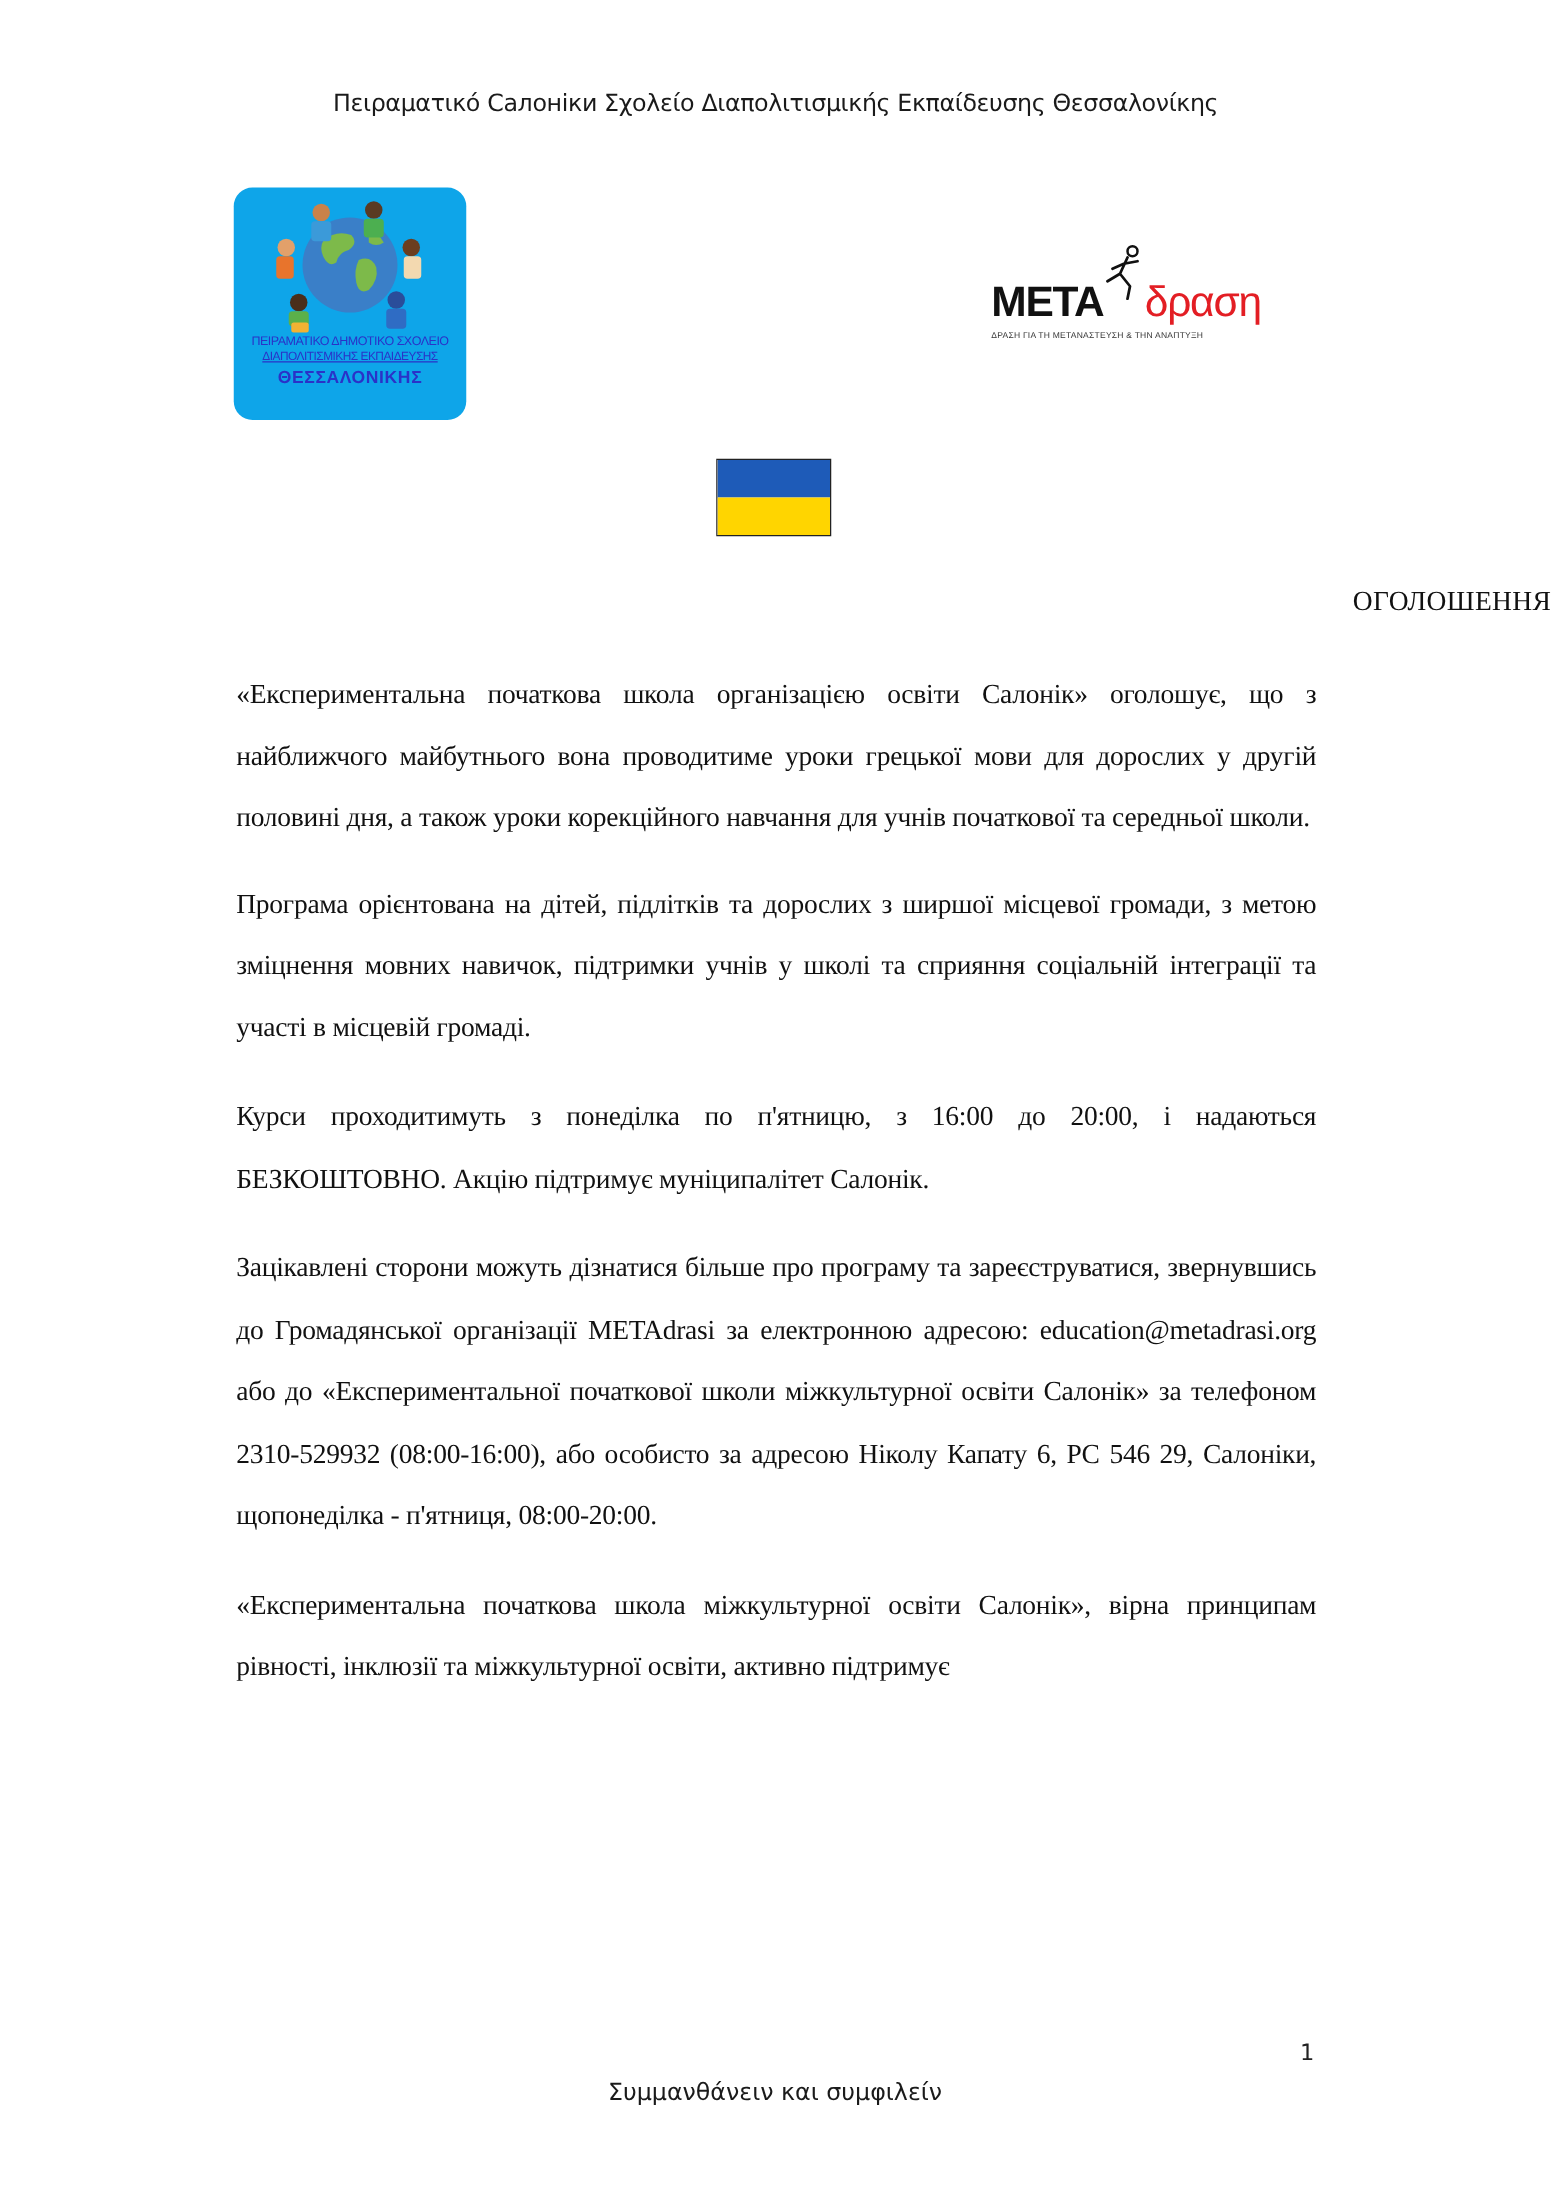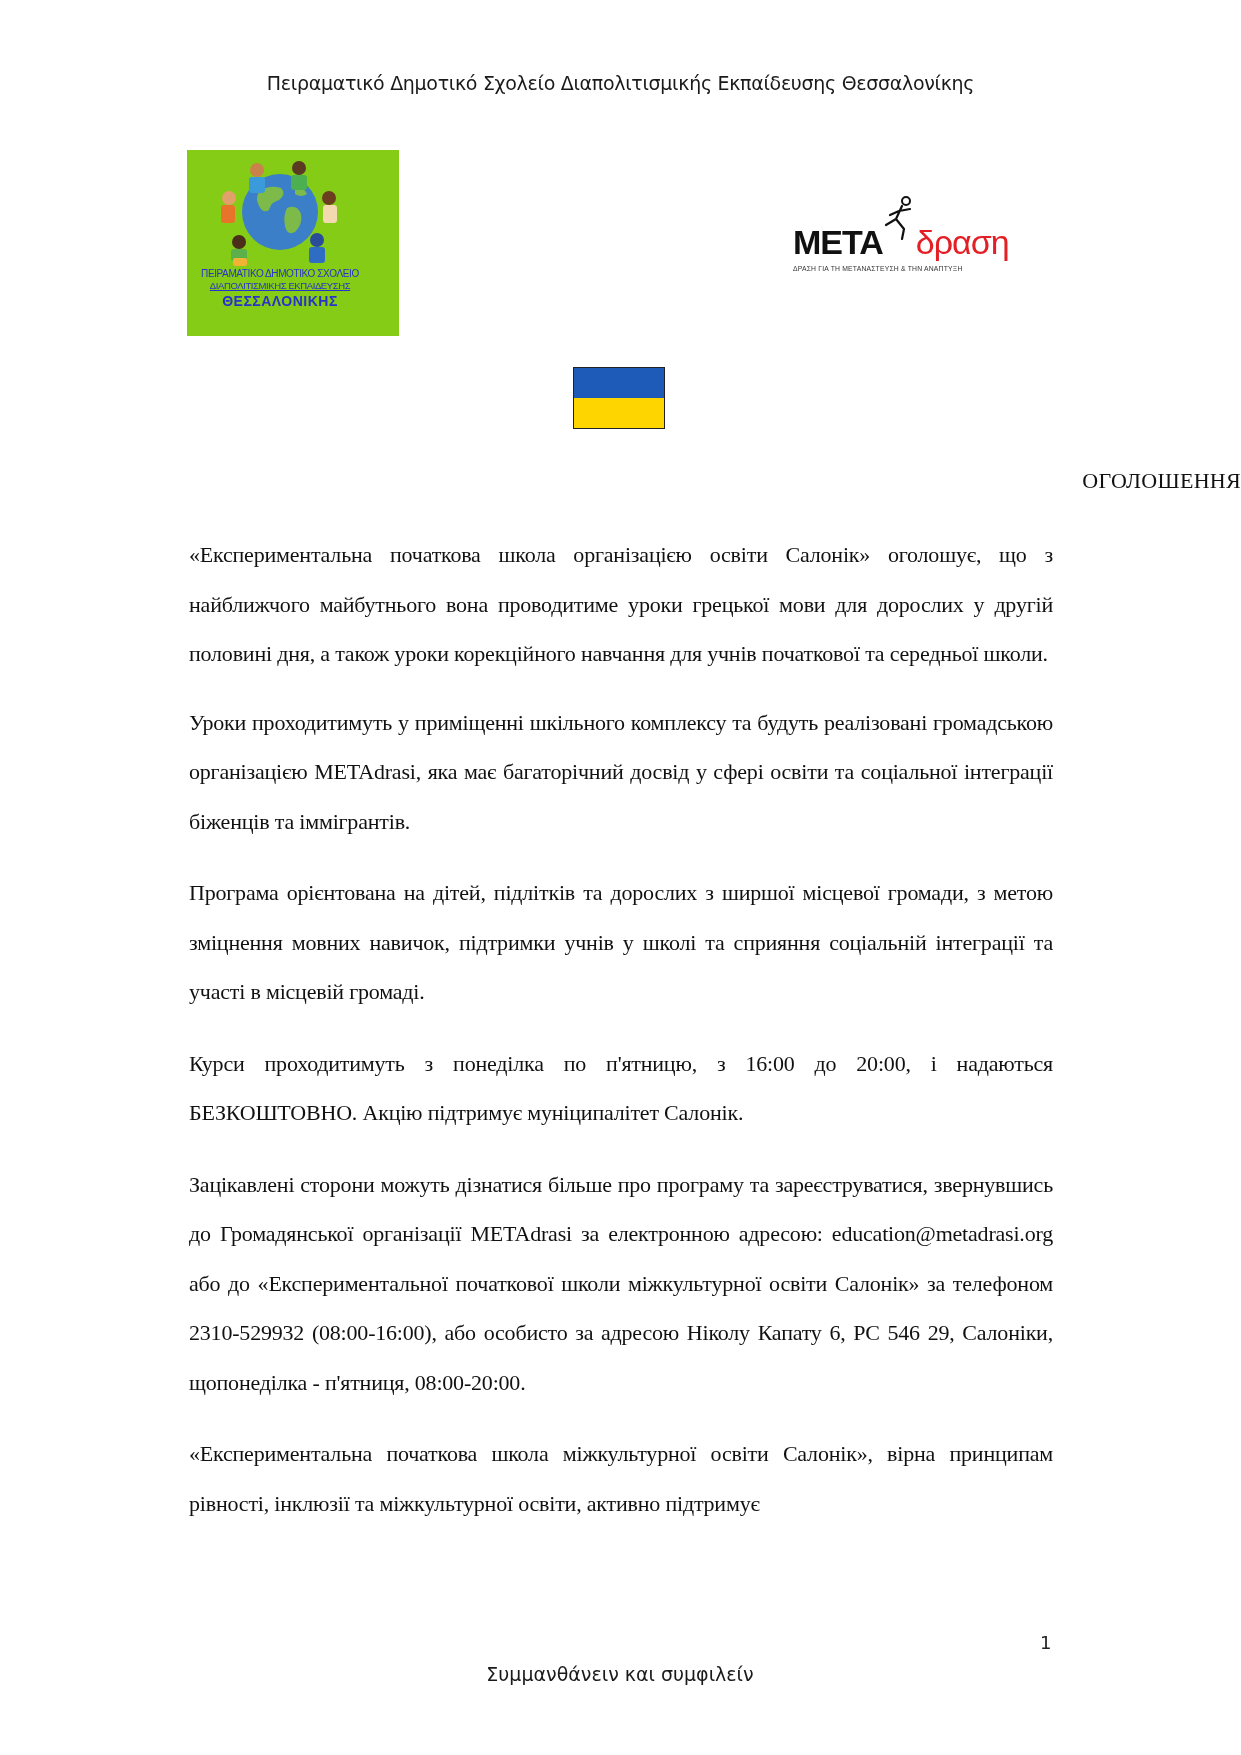--- a/index.html
+++ b/index.html
@@ -2,22 +2,22 @@
 <html><head>
 <meta charset="utf-8">
 <style>
   html, body { margin: 0; padding: 0; background: #ffffff; }
   body { width: 1241px; height: 1755px; position: relative; overflow: hidden; color: #111; }
   .header {
     position: absolute; top: 72px; left: 0; width: 1241px; text-align: center;
     font-family: "DejaVu Sans", sans-serif; font-size: 19px; color: #1a1a1a; letter-spacing: -0.3px;
   }
   .logo-left {
-    position: absolute; left: 187px; top: 150px; width: 212px; height: 186px;
-    background: #84cc16; box-sizing: border-box;
+    position: absolute; left: 187px; top: 150px; width: 186px; height: 186px;
+    background: #0ea5e9; box-sizing: border-box; border-radius: 15px;
   }
   .logo-left svg { position: absolute; left: 0; top: 0; }
   .logo-left .l1, .logo-left .l2, .logo-left .l3 {
     position: absolute; left: 0; width: 186px; text-align: center;
     font-family: "Liberation Sans", sans-serif; color: #2a32c8; white-space: nowrap;
   }
   .logo-left .l1 { top: 118px; font-size: 10px; letter-spacing: -0.4px; }
   .logo-left .l2 { top: 130px; font-size: 9.5px; letter-spacing: -0.4px; text-decoration: underline; }
   .logo-left .l3 { top: 143px; font-size: 14px; font-weight: bold; letter-spacing: 0.5px; }
 
@@ -59,21 +59,21 @@
     font-size: 18px; color: #222;
   }
   .footer {
     position: absolute; top: 1663px; left: 0; width: 1240px; text-align: center;
     font-family: "DejaVu Sans", sans-serif; font-size: 19px; color: #1a1a1a;
   }
 </style>
 </head>
 <body>
 
-<div class="header">Πειραματικό Δημοτικό Σχολείο Διαπολιτισμικής Εκπαίδευσης Θεσσαλονίκης</div>
+<div class="header">Πειραματικό Салоніки Σχολείο Διαπολιτισμικής Εκπαίδευσης Θεσσαλονίκης</div>
 
 <div class="logo-left">
   <svg width="186" height="120" viewBox="0 0 186 120">
     <circle cx="93" cy="62" r="38" fill="#3a7fc8"></circle>
     <path d="M72 42 q10 -8 22 -4 q6 6 -2 12 q-8 2 -10 10 q-6 4 -10 -4 q-4 -8 0 -14z" fill="#7dba4a"></path>
     <path d="M100 58 q10 -4 14 6 q2 10 -6 18 q-8 4 -10 -6 q-2 -10 2 -18z" fill="#7dba4a"></path>
     <path d="M108 36 q8 0 12 8 q-6 4 -12 0z" fill="#7dba4a"></path>
     <circle cx="70" cy="20" r="7" fill="#c9824a"></circle>
     <rect x="62" y="27" width="16" height="16" rx="3" fill="#3b9ad9"></rect>
     <circle cx="112" cy="18" r="7" fill="#5a3a22"></circle>
@@ -106,21 +106,20 @@
 
 <div class="flag">
   <div class="blue"></div>
   <div class="yellow"></div>
 </div>
 
 <div class="title">ОГОЛОШЕННЯ</div>
 
 <div class="body">
   <p class="s1">«Експериментальна початкова школа організацією освіти Салонік» оголошує, що з найближчого майбутнього вона проводитиме уроки грецької мови для дорослих у другій половині дня, а також уроки корекційного навчання для учнів початкової та середньої школи.</p>
-  <p>Уроки проходитимуть у приміщенні шкільного комплексу та будуть реалізовані громадською організацією METAdrasi, яка має багаторічний досвід у сфері освіти та соціальної інтеграції біженців та іммігрантів.</p>
   <p>Програма орієнтована на дітей, підлітків та дорослих з ширшої місцевої громади, з метою зміцнення мовних навичок, підтримки учнів у школі та сприяння соціальній інтеграції та участі в місцевій громаді.</p>
   <p>Курси проходитимуть з понеділка по п'ятницю, з 16:00 до 20:00, і надаються БЕЗКОШТОВНО. Акцію підтримує муніципалітет Салонік.</p>
   <p>Зацікавлені сторони можуть дізнатися більше про програму та зареєструватися, звернувшись до Громадянської організації METAdrasi за електронною адресою: education@metadrasi.org або до «Експериментальної початкової школи міжкультурної освіти Салонік» за телефоном 2310-529932 (08:00-16:00), або особисто за адресою Ніколу Капату 6, PC 546 29, Салоніки, щопонеділка - п'ятниця, 08:00-20:00.</p>
   <p>«Експериментальна початкова школа міжкультурної освіти Салонік», вірна принципам рівності, інклюзії та міжкультурної освіти, активно підтримує</p>
 </div>
 
 <div class="page-num">1</div>
 <div class="footer">Συμμανθάνειν και συμφιλείν</div>
 
 </body></html>

